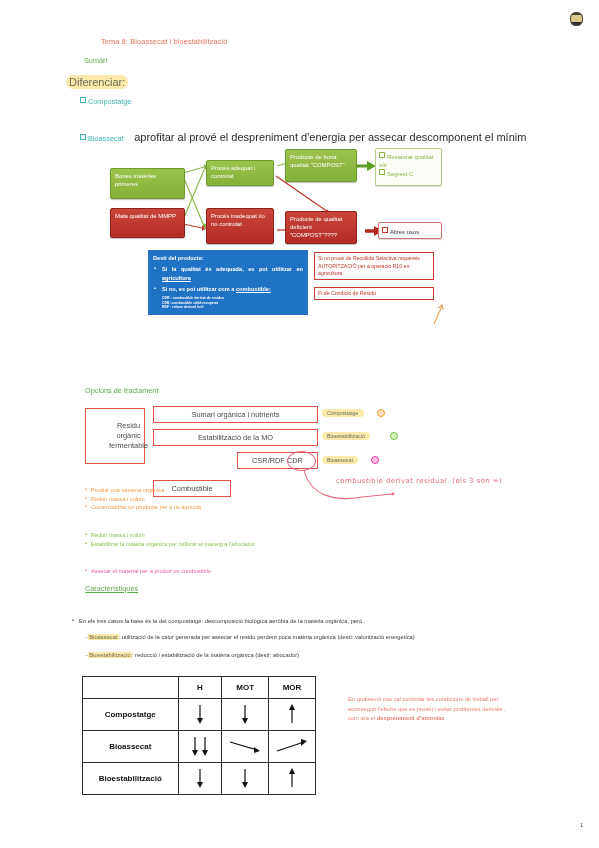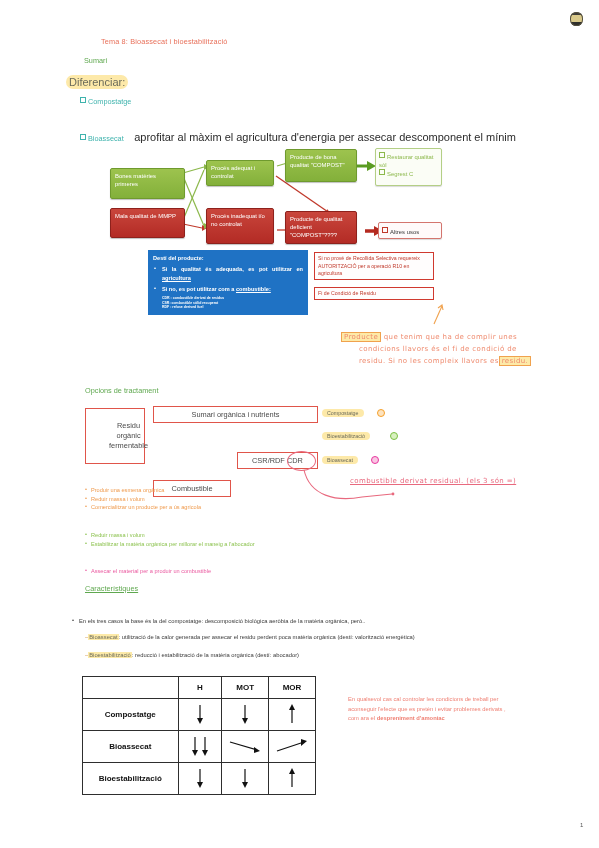--- a/index.html
+++ b/index.html
@@ -102,21 +102,21 @@
   <div class="abs t-green" style="left:84px;top:56px;">Sumari</div>
   <div class="abs" style="left:66px;top:72px;">
     <span class="t-black hl-yellow" style="color:#6b6b5a;">Diferenciar:</span>
   </div>
 
   <div class="abs" style="left:80px;top:90px;">
     <span class="sq"></span><span class="t-teal">Compostatge</span>
   </div>
   <div class="abs" style="left:80px;top:127px;">
     <span class="sq"></span><span class="t-teal">Bioassecat</span>
-    <span class="t-black" style="margin-left:6px;">aprofitar al màxim el agricultura d'energia per assecar descomponent el mínim</span>
+    <span class="t-black" style="margin-left:6px;">aprofitar al prové el despreniment d'energia per assecar descomponent el mínim</span>
   </div>
 
   <svg class="abs" style="left:108px;top:148px;" width="300" height="110">
 
     <line x1="75" y1="25" x2="96" y2="19" stroke="#8cb84b" stroke-width="1.2"></line>
 
     <line x1="75" y1="28" x2="96" y2="78" stroke="#8cb84b" stroke-width="1.2"></line>
 
     <line x1="75" y1="72" x2="96" y2="22" stroke="#8cb84b" stroke-width="1.2"></line>
 
@@ -169,50 +169,46 @@
     <span class="mini">RDF : refuse derived fuel</span>
   </div>
 
   <div class="redinfo" style="left:314px;top:252px;width:120px;height:28px;">Si no prové de Recollida Selectiva requereix AUTORITZACIÓ per a operació R10 en agricultura</div>
   <div class="redinfo" style="left:314px;top:287px;width:120px;height:13px;padding-top:2px;">Fi de Condició de Residu</div>
 
   <svg class="abs" style="left:420px;top:300px;" width="40" height="30">
     <path d="M14 24 L22 6" stroke="#f0a24e" stroke-width="1.1" fill="none"></path>
     <path d="M18 8 L22 5 L23 10" stroke="#f0a24e" stroke-width="1.1" fill="none"></path>
   </svg>
-  <div class="hw" style="left:341px;top:331px;width:250px;">
-    <span class="hwbox">Producte</span><span> que  tenim   que ha de complir unes</span><br>
-    <span style="display:inline-block;padding-left:18px;">condicions  llavors és el fi de condició de</span><br>
-    <span style="display:inline-block;padding-left:18px;">residu. Si no les compleix llavors es </span><span class="hwbox">residu.</span>
-  </div>
 
   <div class="abs t-green" style="left:85px;top:386px;">Opcions de tractament</div>
 
   <div class="rbox" style="left:85px;top:408px;width:60px;height:56px;line-height:10px;padding-left:27px;">
     <span>Residu orgànic fermentable</span>
   </div>
 
   <div class="rbox" style="left:153px;top:406px;width:165px;height:17px;">Sumari orgànica i nutrients</div>
+  <div class="rbox" style="left:153px;top:429px;width:165px;height:17px;">Estabilització de la MO</div>
   <div class="rbox" style="left:153px;top:452px;width:78px;height:17px;margin-top:28px;">Combustible</div>
   <div class="rbox" style="left:237px;top:452px;width:81px;height:17px;">CSR/RDF CDR</div>
 
   <div class="abs" style="left:287px;top:451px;width:27px;height:18px;border:1.3px solid #e8697e;border-radius:50%;"></div>
 
   <div class="legend-pill" style="left:322px;top:409px;">Compostatge</div>
   <div class="dot" style="left:377px;top:409px;border:1.4px solid #f5a02a;background:#fde3bf;"></div>
   <div class="legend-pill" style="left:322px;top:432px;">Bioestabilització</div>
   <div class="dot" style="left:390px;top:432px;border:1.4px solid #7bc043;background:#d8f0bf;"></div>
   <div class="legend-pill" style="left:322px;top:456px;">Bioassecat</div>
   <div class="dot" style="left:371px;top:456px;border:1.4px solid #e8369f;background:#f9c6e3;"></div>
 
   <svg class="abs" style="left:296px;top:466px;" width="110" height="40">
     <path d="M8 4 C14 30 40 36 66 31 L96 28" stroke="#e8697e" stroke-width="1.1" fill="none"></path>
     <circle cx="97" cy="28" r="1.4" fill="#e8697e"></circle>
   </svg>
-  <div class="hw2" style="left:350px;top:475px;text-decoration:underline;">combustible  derivat residual. (els 3 són =)</div>
+  <div class="hw2" style="left:336px;top:475px;">combustible  derivat residual. (els 3 són =)</div>
 
   <div class="blist" style="left:85px;top:486px;color:#ef9a4d;">
     <div>Produir una esmena orgànica</div>
     <div>Reduir massa i volum</div>
     <div>Comercialitzar un producte per a ús agrícola</div>
   </div>
   <div class="blist" style="left:85px;top:531px;color:#8cc24f;">
     <div>Reduir massa i volum</div>
     <div>Estabilitzar la matèria orgànica per millorar el maneig a l'abocador</div>
   </div>

